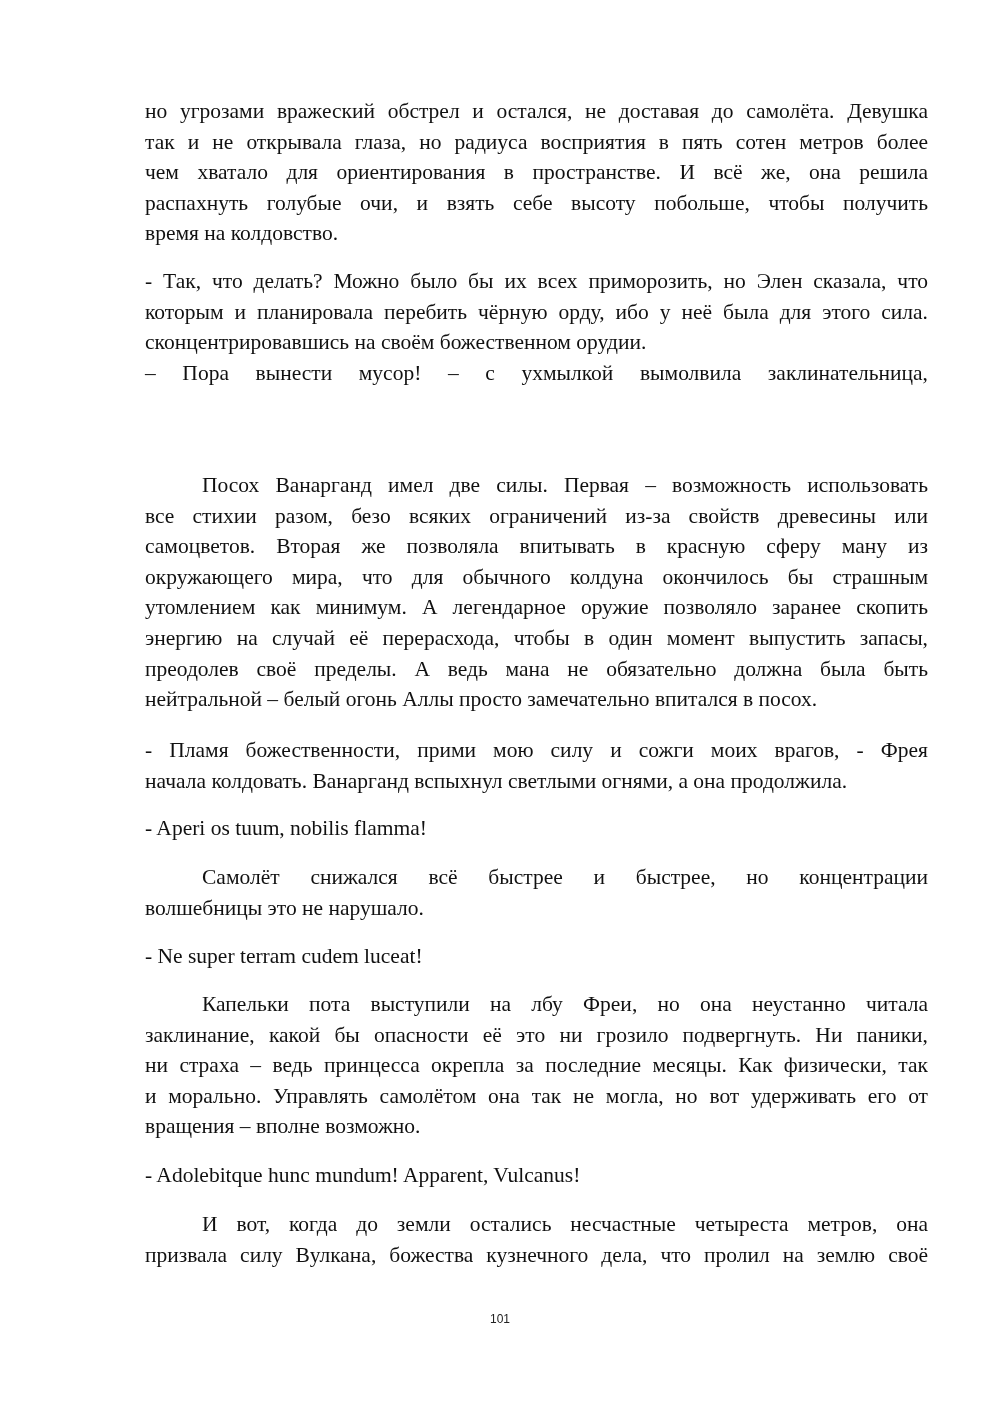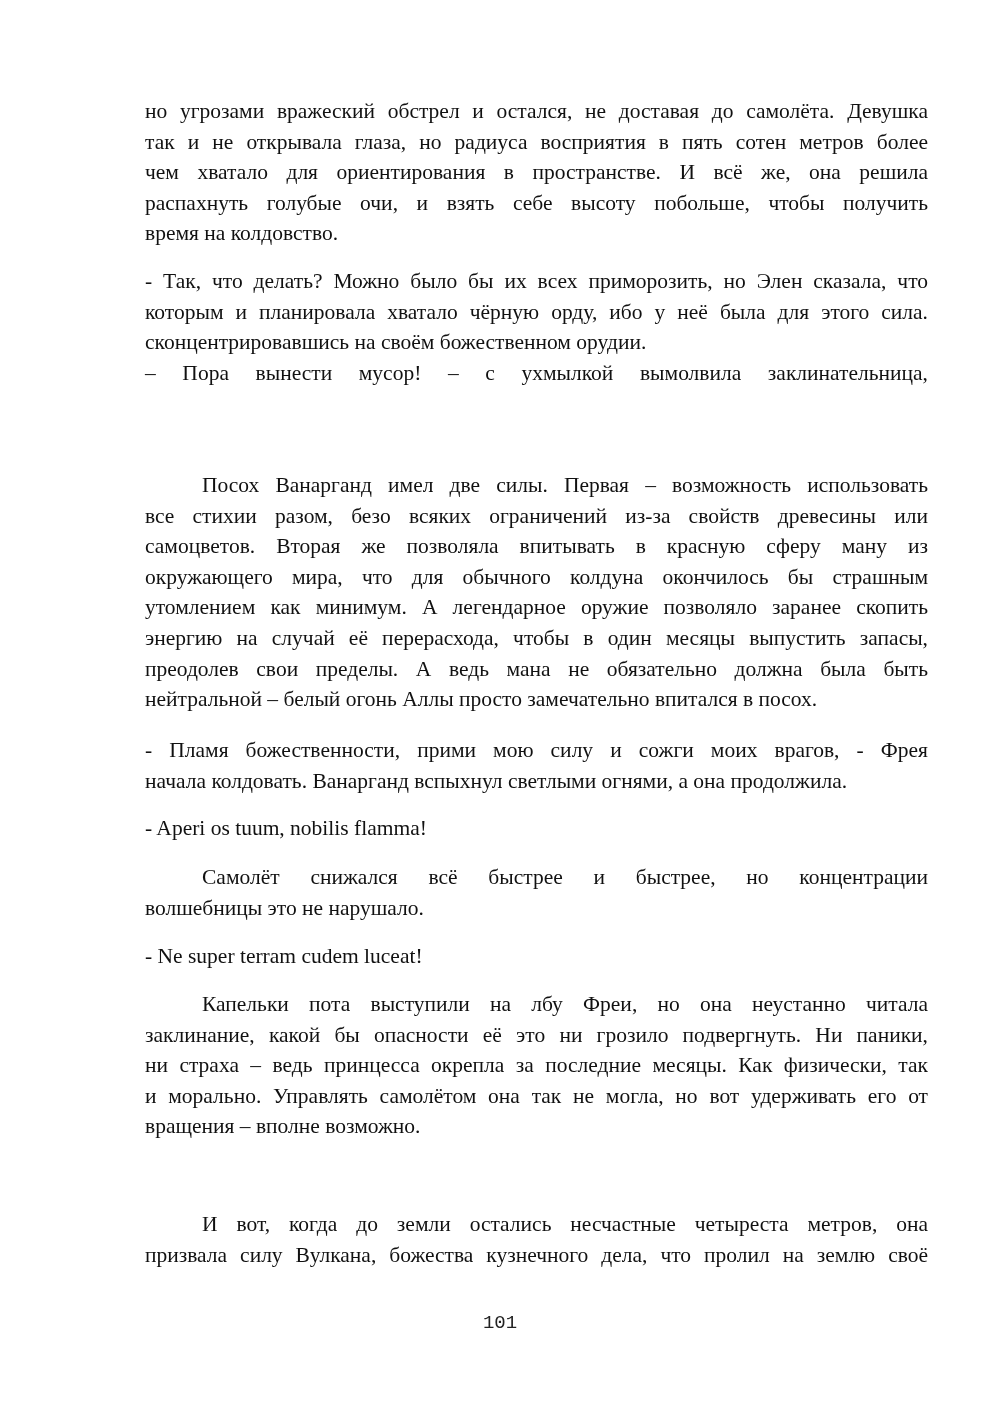--- a/index.html
+++ b/index.html
@@ -9,51 +9,51 @@
     position: absolute; left: 145px; width: 783px;
     font-family: "Liberation Serif", serif; font-size: 21.5px; color: #111;
     line-height: 30.6px;
   }
   .line { display: block; white-space: nowrap; text-align: justify; text-align-last: justify; }
   .line.last { text-align-last: left; }
   .line.indent { padding-left: 57px; }
   .bi { font-weight: bold; font-style: italic; }
   .page-number {
     position: absolute; left: 0; width: 1000px; top: 1312px; text-align: center;
-    font-family: Liberation Mono, monospace; font-size: 19px; color: #222;
+    font-family: Liberation Sans, sans-serif; font-size: 12px; color: #222;
   }
 </style>
 </head>
 <body>
 
 <div class="page">
 
   <div class="text-block" style="top:96px">
     <span class="line">но угрозами вражеский обстрел и остался, не доставая до самолёта. Девушка</span>
     <span class="line">так и не открывала глаза, но радиуса восприятия в пять сотен метров более</span>
     <span class="line">чем хватало для ориентирования в пространстве. И всё же, она решила</span>
     <span class="line">распахнуть голубые очи, и взять себе высоту побольше, чтобы получить</span>
     <span class="line last">время на колдовство.</span>
   </div>
 
   <div class="text-block" style="top:266px">
     <span class="line">- Так, что делать? Можно было бы их всех приморозить, но Элен сказала, что</span>
-    <span class="line">которым и планировала хватало чёрную орду, ибо у неё была для этого сила.</span>
+    <span class="line">которым и планировала перебить чёрную орду, ибо у неё была для этого сила.</span>
     <span class="line last">сконцентрировавшись на своём божественном орудии.</span>
     <span class="line">– Пора вынести мусор! – с ухмылкой вымолвила заклинательница,</span>
   </div>
 
   <div class="text-block" style="top:470px">
     <span class="line indent">Посох Ванарганд имел две силы. Первая – возможность использовать</span>
     <span class="line">все стихии разом, безо всяких ограничений из-за свойств древесины или</span>
     <span class="line">самоцветов. Вторая же позволяла впитывать в красную сферу ману из</span>
     <span class="line">окружающего мира, что для обычного колдуна окончилось бы страшным</span>
     <span class="line">утомлением как минимум. А легендарное оружие позволяло заранее скопить</span>
-    <span class="line">энергию на случай её перерасхода, чтобы в один месяцы выпустить запасы,</span>
-    <span class="line">преодолев свои пределы. А ведь мана не обязательно должна была быть</span>
+    <span class="line">энергию на случай её перерасхода, чтобы в один момент выпустить запасы,</span>
+    <span class="line">преодолев своё пределы. А ведь мана не обязательно должна была быть</span>
     <span class="line last">нейтральной – белый огонь Аллы просто замечательно впитался в посох.</span>
   </div>
 
   <div class="text-block" style="top:735px">
     <span class="line">- Пламя божественности, прими мою силу и сожги моих врагов, - Фрея</span>
     <span class="line last">начала колдовать. Ванарганд вспыхнул светлыми огнями, а она продолжила.</span>
   </div>
 
   <div class="text-block" style="top:813px">
     <span class="line last">- Aperi os tuum, nobilis flamma!</span>
@@ -69,20 +69,23 @@
   </div>
 
   <div class="text-block" style="top:989px">
     <span class="line indent">Капельки пота выступили на лбу Фреи, но она неустанно читала</span>
     <span class="line">заклинание, какой бы опасности её это ни грозило подвергнуть. Ни паники,</span>
     <span class="line">ни страха – ведь принцесса окрепла за последние месяцы. Как физически, так</span>
     <span class="line">и морально. Управлять самолётом она так не могла, но вот удерживать его от</span>
     <span class="line last">вращения – вполне возможно.</span>
   </div>
 
+  <div class="text-block" style="top:1160px">
+    <span class="line last">- Adolebitque hunc mundum! Apparent, Vulcanus!</span>
+  </div>
 
   <div class="text-block" style="top:1209px">
     <span class="line indent">И вот, когда до земли остались несчастные четыреста метров, она</span>
     <span class="line">призвала силу Вулкана, божества кузнечного дела, что пролил на землю своё</span>
   </div>
 
   <div class="page-number">101</div>
 </div>
 
 </body></html>

